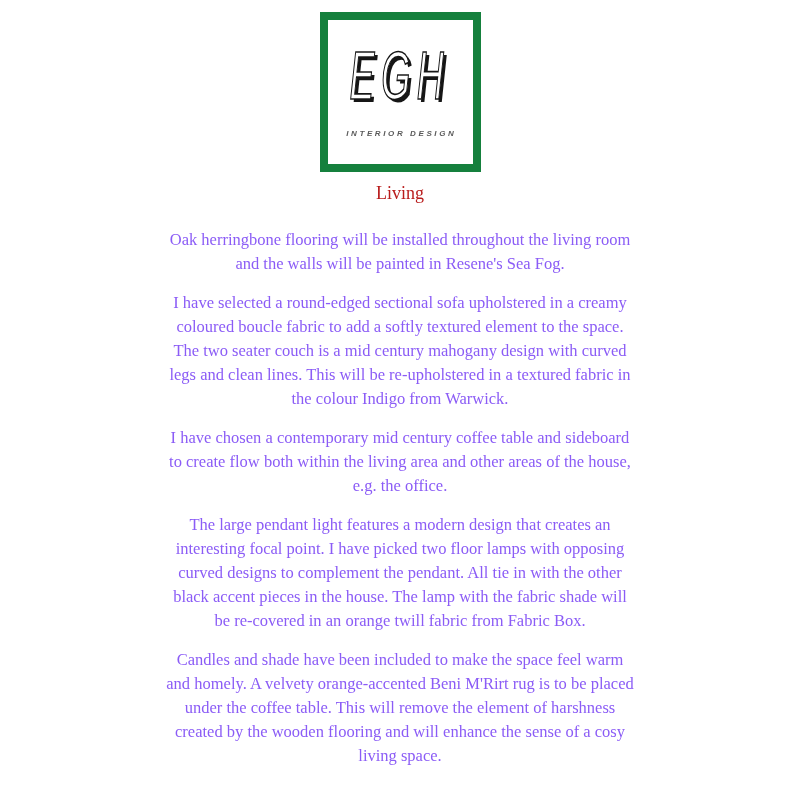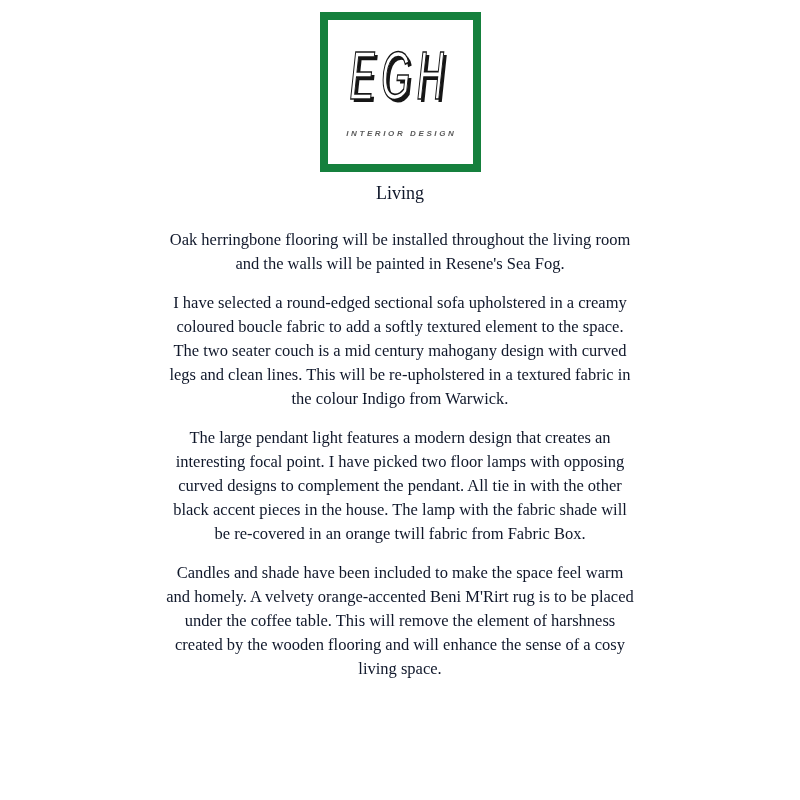--- a/index.html
+++ b/index.html
@@ -55,30 +55,30 @@
     letter-spacing: 2.6px;
     color: #5a5a5a;
     text-indent: 2.6px; 
     white-space: nowrap;
   }
   .title {
     margin: 11px 0 0 0;
     font-family: "Liberation Serif", serif;
     font-weight: 400;
     font-size: 18px;
-    color: #0f172a;
+    color: #b91c1c;
   }
   .content {
     width: 472px;
     margin-top: 24px;
     text-align: center;
     font-family: "Liberation Serif", serif;
     font-size: 16.5px;
     line-height: 24px;
-    color: #0f172a;
+    color: #8b5cf6;
   }
   .content p {
     margin: 0 0 15px 0;
   }
   .content p:last-child {
     margin-bottom: 0;
   }
 </style>
 </head>
 <body>
@@ -91,17 +91,18 @@
       <text class="mono-main" text-anchor="middle" transform="translate(75,52) scale(0.55,1)">EGH</text>
     </svg>
     <div class="logo-subtitle">INTERIOR DESIGN</div>
   </div>
 
   <h1 class="title">Living</h1>
 
   <main class="content">
     <p>Oak herringbone flooring will be installed throughout the living room and the walls will be painted in Resene's Sea Fog.</p>
     <p>I have selected a round-edged sectional sofa upholstered in a creamy coloured boucle fabric to add a softly textured element to the space. The two seater couch is a mid century mahogany design with curved legs and clean lines. This will be re-upholstered in a textured fabric in the colour Indigo from Warwick.</p>
+    <p>I have chosen a contemporary mid century coffee table and sideboard to create flow both within the living area and other areas of the house, e.g. the office.</p>
     <p>The large pendant light features a modern design that creates an interesting focal point. I have picked two floor lamps with opposing curved designs to complement the pendant. All tie in with the other black accent pieces in the house. The lamp with the fabric shade will be re-covered in an orange twill fabric from Fabric Box.</p>
     <p>Candles and shade have been included to make the space feel warm and homely. A velvety orange-accented Beni M'Rirt rug is to be placed under the coffee table. This will remove the element of harshness created by the wooden flooring and will enhance the sense of a cosy living space.</p>
   </main>
 
 </div>
 
 </body></html>

